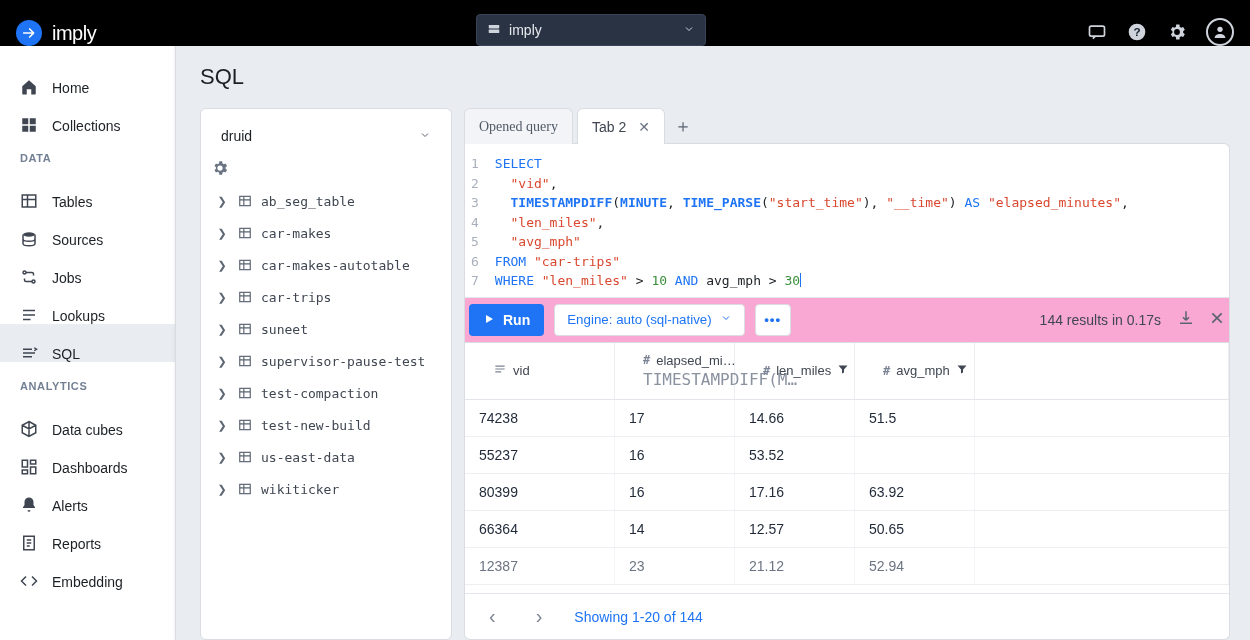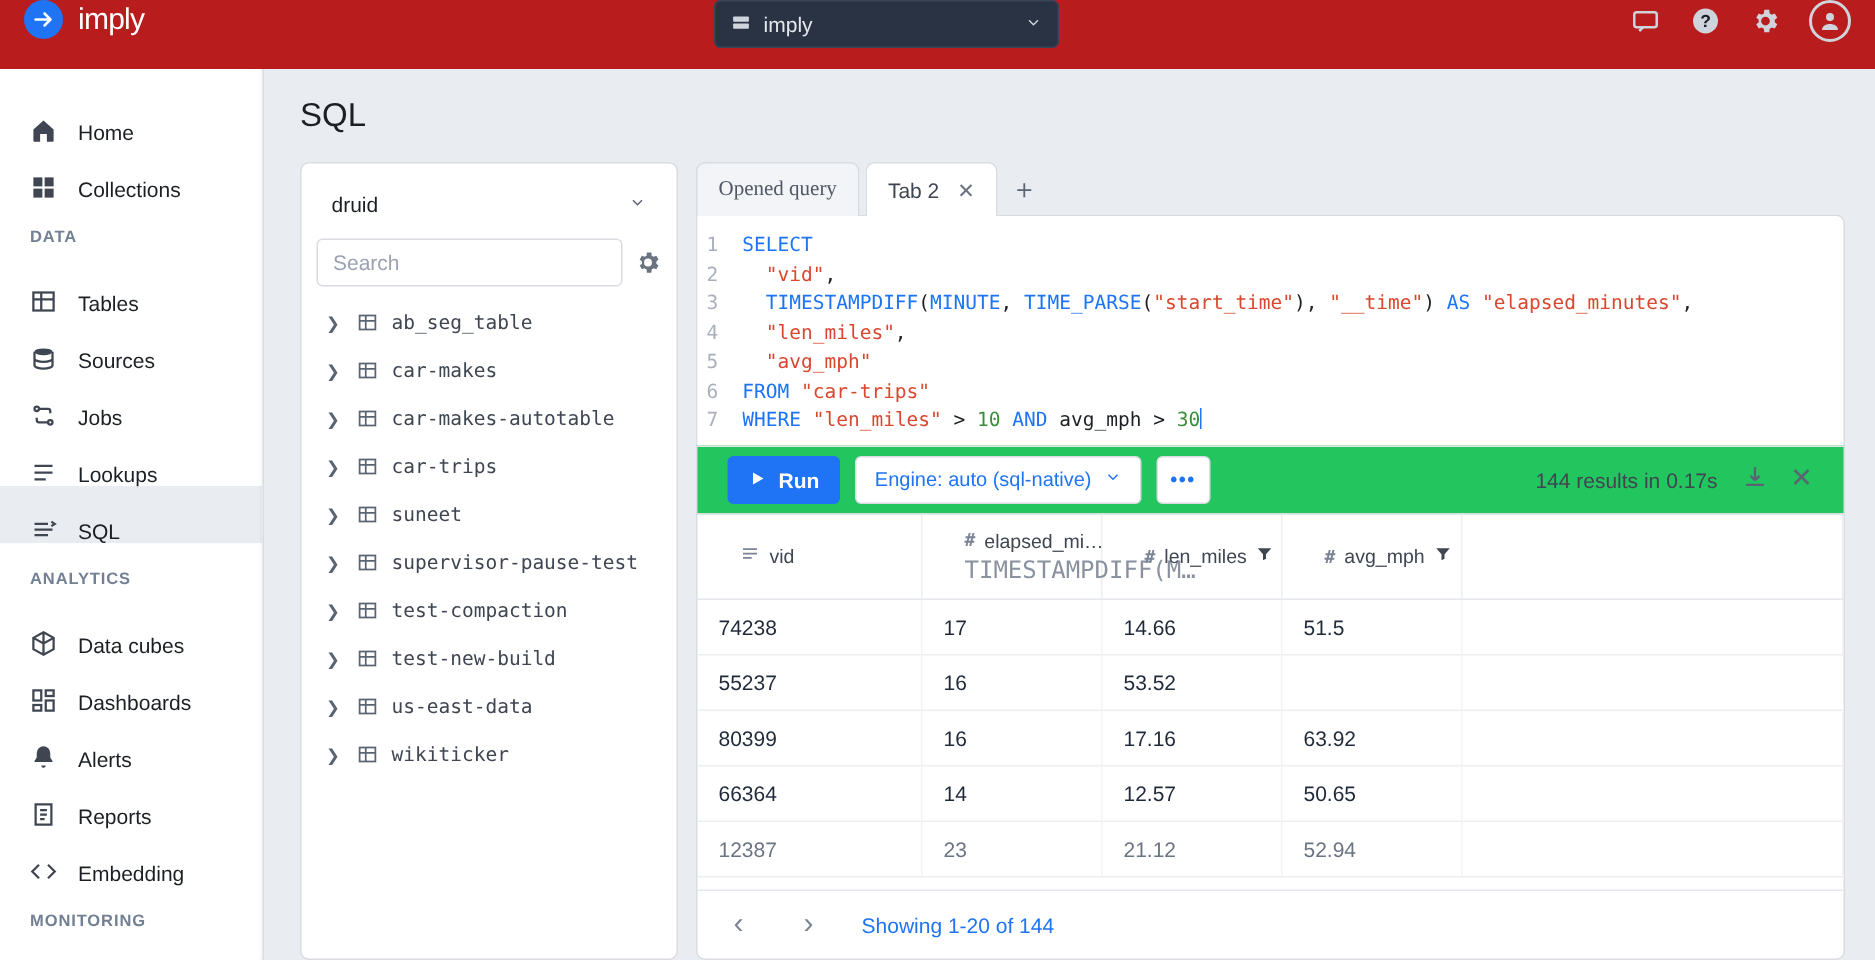--- a/index.html
+++ b/index.html
@@ -1,18 +1,18 @@
 <!DOCTYPE html>
 <html><head>
   <meta charset="utf-8">
   <style>
     * { margin: 0; padding: 0; box-sizing: border-box; }
     body { font-family: -apple-system, BlinkMacSystemFont, "Segoe UI", "Helvetica Neue", Arial, sans-serif; font-size: 14px; color: #1c2024; background: #e9ecf0; width: 1250px; height: 640px; overflow: hidden; }
     
-    .topbar { height: 46px; background: #b91c1c; display: flex; align-items: flex-start; padding: 0 16px; }
+    .topbar { height: 46px; background: #000000; display: flex; align-items: flex-end; padding: 0 16px; }
     .logo { display: flex; align-items: center; gap: 10px; }
     .logo-badge { width: 26px; height: 26px; border-radius: 50%; background: #1e74f5; display: flex; align-items: center; justify-content: center; }
     .logo-text { color: #fff; font-size: 20px; font-weight: 500; letter-spacing: -0.5px; }
     .topbar-center { flex: 1; display: flex; justify-content: center; }
     .db-select { width: 230px; height: 32px; background: #2a3344; border: 1px solid #3a4458; border-radius: 4px; display: flex; align-items: center; padding: 0 10px; color: #e6e8ec; }
     .db-select .sel-label { flex:1; margin-left: 8px; }
     .topbar-right { display: flex; align-items: center; gap: 18px; color: #cfd4dc; }
     .top-icon { width: 22px; height: 22px; display:flex; align-items:center; justify-content:center; cursor:pointer; }
     .avatar-circle { width: 28px; height: 28px; border: 2px solid #cfd4dc; border-radius: 50%; display:flex; align-items:center; justify-content:center; }
     
@@ -43,25 +43,25 @@
     .tabs-row { display:flex; align-items:end; gap:0; position:relative; margin-bottom:-1px; z-index:2; }
     .tab { height: 36px; border:1px solid #d9dce1; border-bottom:none; border-radius: 6px 6px 0 0; background:#fff; display:flex; align-items:center; padding: 0 14px; gap:12px; cursor:pointer; color:#3f4651; font-size:14px; }
     .tab.inactive { background:#f2f4f7; color:#515865; margin-right:4px;font-family:Liberation Serif, serif; }
     .tab .close { color:#6b7482; font-size:14px; }
     .tab-add { width:36px; height:36px; display:flex; align-items:center; justify-content:center; color:#5b6472; cursor:pointer; font-size:18px; }
     .editor-card { background:#fff; border:1px solid #d9dce1; border-radius: 0 6px 0 0; border-bottom:none; display:flex; flex-direction:column; }
     .editor { display:flex; font-family: ui-monospace, SFMono-Regular, Menlo, Consolas, monospace; font-size: 13px; padding: 10px 12px 6px 6px; line-height: 1.5; }
     .gutter { text-align:right; color:#a9b0bc; padding-right: 16px; user-select:none; }
     .code { flex:1; white-space:pre; overflow:hidden; }
     .code .kw { color:#1e74f5; }
-    .code .fn { color:#1e74f5; }
+    .code .fn { color:#1e74f5;font-weight:bold; }
     .code .str { color:#d9472e; }
     .code .num { color:#3a8f3a; }
     .code .cursor { background:#1e74f5; display:inline-block; width:1px; height:14px; vertical-align:-2px; }
-    .toolbar { height:46px; background:#22c55e; border:1px solid #d9dce1; border-top:1px solid #e3e6eb; display:flex; align-items:center; padding:0 20px; gap:10px; }
+    .toolbar { height:46px; background:#f9a8d4; border:1px solid #d9dce1; border-top:1px solid #e3e6eb; display:flex; align-items:center; padding:0 4px; gap:10px; }
     .btn-run { background:#1e74f5; color:#fff; border:none; border-radius:4px; height:32px; padding:0 14px; display:flex; align-items:center; gap:8px; font-weight:600; font-size:14px; cursor:pointer; }
     .btn-engine { background:#fff; color:#1e74f5; border:1px solid #d9dce1; border-radius:4px; height:32px; padding:0 12px; display:flex; align-items:center; gap:8px; cursor:pointer; font-weight:500; }
     .btn-more { background:#fff; color:#1e74f5; border:1px solid #d9dce1; border-radius:4px; height:32px; width:36px; display:flex; align-items:center; justify-content:center; cursor:pointer; font-weight:700; letter-spacing:1px; }
     .toolbar-spacer { flex:1; }
     .toolbar-icons { display:flex; align-items:center; gap:14px; color:#5b6472; }
     .status-text { color:#3f4651; margin-right:6px; }
 
     .results-card { background:#fff; border:1px solid #d9dce1; border-top:none; border-radius:0 0 6px 6px; flex:1; display:flex; flex-direction:column; min-height:0; }
     .results-grid { flex:1; overflow:hidden; }
     .r-header, .r-row { display:grid; grid-template-columns: 150px 120px 120px 120px 1fr; }
@@ -243,37 +243,35 @@
     </div>
     <div class="nav-item">
       <span class="nav-icon">
           <svg width="18" height="18" viewBox="0 0 24 24" fill="none" stroke="#3f4651" stroke-width="2">
             <path d="M8 6l-6 6 6 6M16 6l6 6-6 6"></path>
           </svg>
         </span>
       <span>Embedding</span>
     </div>
 
-    <div class="nav-section-label">MONITORING</div>
   </div>
 
   <div class="content">
     <div class="page-title">SQL</div>
 
     <div class="workspace">
 
       <div class="tree-panel">
         <div class="source-select">
           <span>druid</span>
           <span><svg width="12" height="12" viewBox="0 0 24 24" fill="none">
                 <path d="M6 9l6 6 6-6" stroke="#5b6472" stroke-width="2"></path>
               </svg></span>
         </div>
         <div class="search-row">
-          <input class="search-input" placeholder="Search" style="">
           <span class="nav-icon" style="cursor:pointer">
             <svg width="18" height="18" viewBox="0 0 24 24" fill="#6b7482">
                 <path d="M19.4 13a7.8 7.8 0 000-2l2-1.6-2-3.4-2.4.9a7.7 7.7 0 00-1.7-1L15 3h-4l-.3 2.9a7.7 7.7 0 00-1.7 1l-2.4-.9-2 3.4L6.6 11a7.8 7.8 0 000 2l-2 1.6 2 3.4 2.4-.9c.5.4 1.1.8 1.7 1L11 21h4l.3-2.9c.6-.2 1.2-.6 1.7-1l2.4.9 2-3.4-2-1.6zM12 15.5A3.5 3.5 0 1112 8.5a3.5 3.5 0 010 7z"></path>
               </svg>
           </span>
         </div>
         <div id="tree-list">
             <div class="tree-item">
               <span class="tree-chevron">❯</span>
               <span class="tree-icon">

